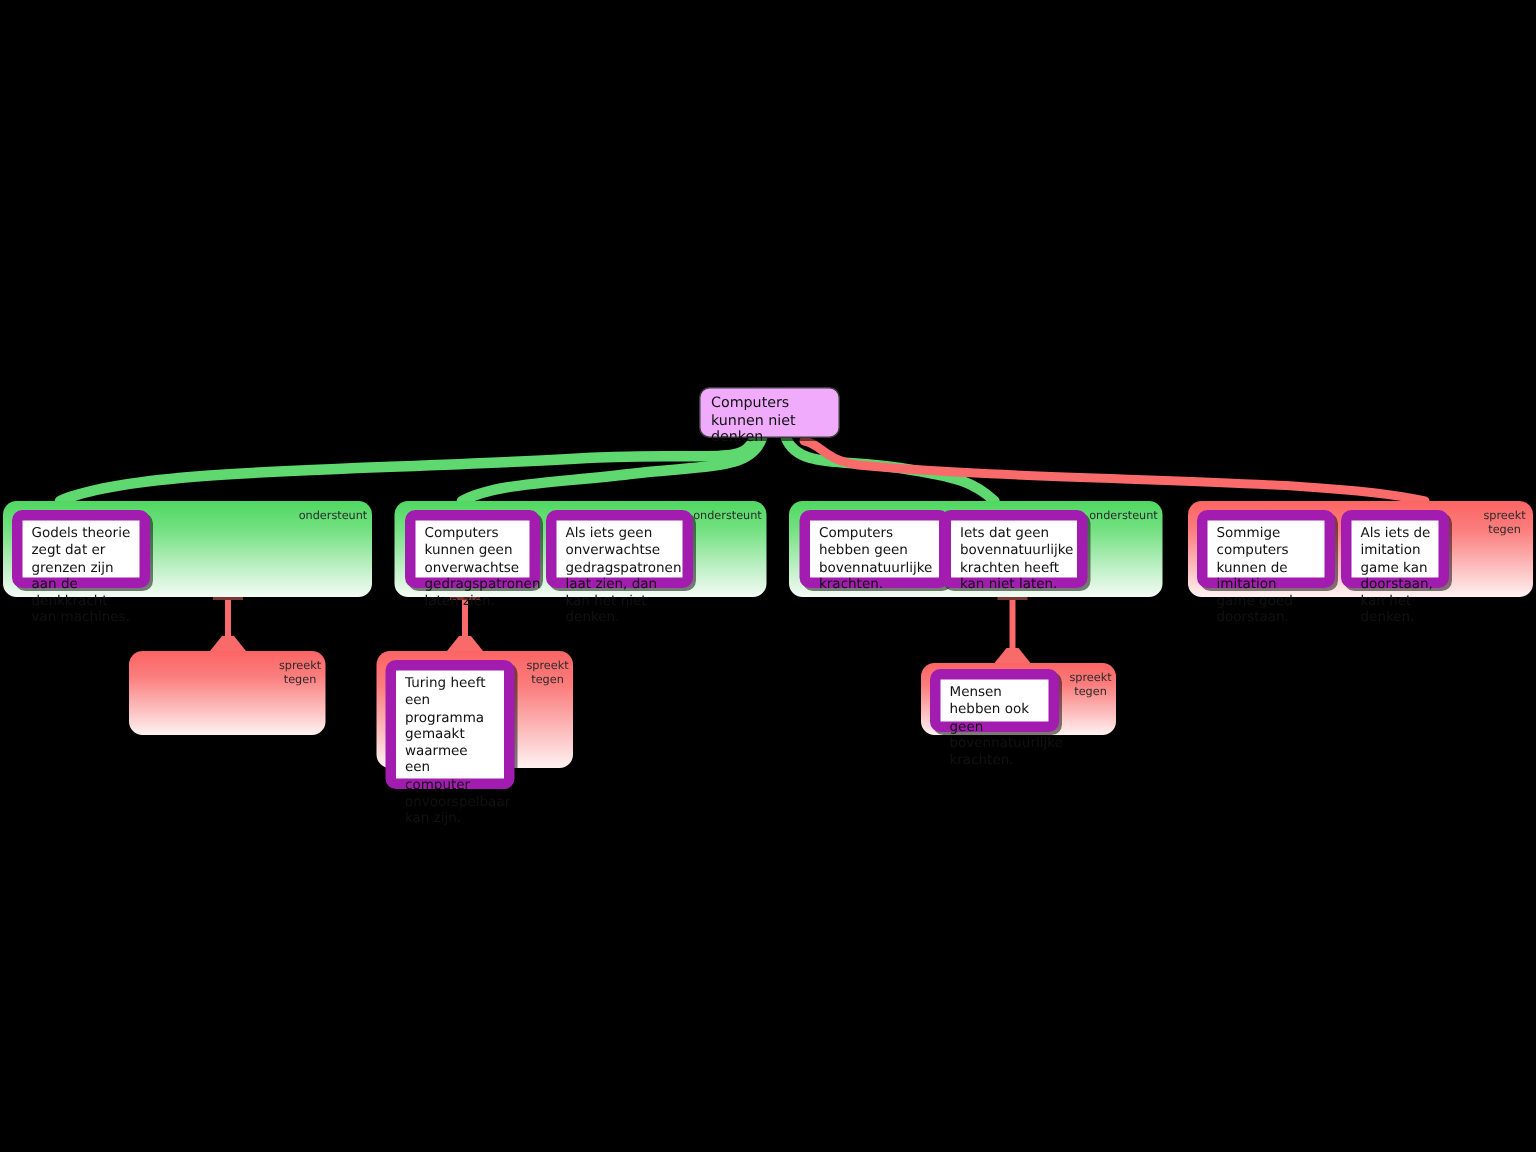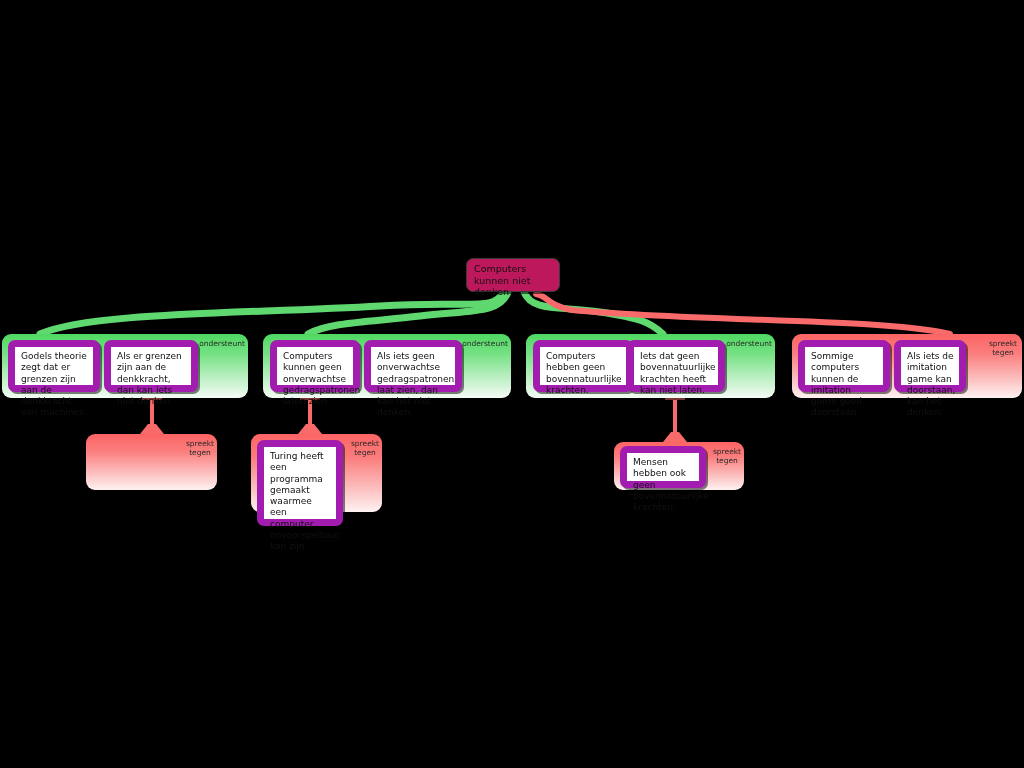--- a/index.html
+++ b/index.html
@@ -31,21 +31,21 @@
     pointer-events: none;
   }
 
   
   .root-node {
     position: absolute;
     left: 466px;
     top: 258px;
     width: 94px;
     height: 34px;
-    background: #be185d;
+    background: #f0abfc;
     border: 1px solid #3a3a3a;
     border-radius: 7px;
     box-sizing: border-box;
     padding: 4px 6px 4px 7px;
     z-index: 6;
     box-shadow: 2px 2px 0 rgba(0,0,0,0.55);
   }
   .root-node .txt {
     font-size: 9.5px;
     line-height: 11.5px;
@@ -125,23 +125,20 @@
   <div class="root-node">
     <div class="txt">Computers kunnen niet denken</div>
   </div>
 
   <div class="group support" style="left:2px; top:334px; width:246px; height:64px;">
     <div class="group-label" style="right:2px;">ondersteunt</div>
   </div>
   <div class="card" style="left:8px; top:340px; width:92px; height:52px;">
     <div class="txt">Godels theorie zegt dat er grenzen zijn aan de denkkracht van machines.</div>
   </div>
-  <div class="card" style="left:104px; top:340px; width:94px; height:52px;">
-    <div class="txt">Als er grenzen zijn aan de denkkracht, dan kan iets niet denken</div>
-  </div>
 
   <div class="group support" style="left:263px; top:334px; width:248px; height:64px;">
     <div class="group-label" style="right:2px;">ondersteunt</div>
   </div>
   <div class="card" style="left:364px; top:340px; width:98px; height:52px;">
     <div class="txt">Als iets geen onverwachtse gedragspatronen laat zien, dan kan het niet denken.</div>
   </div>
   <div class="card" style="left:270px; top:340px; width:90px; height:52px;">
     <div class="txt">Computers kunnen geen onverwachtse gedragspatronen laten zien.</div>
   </div>

